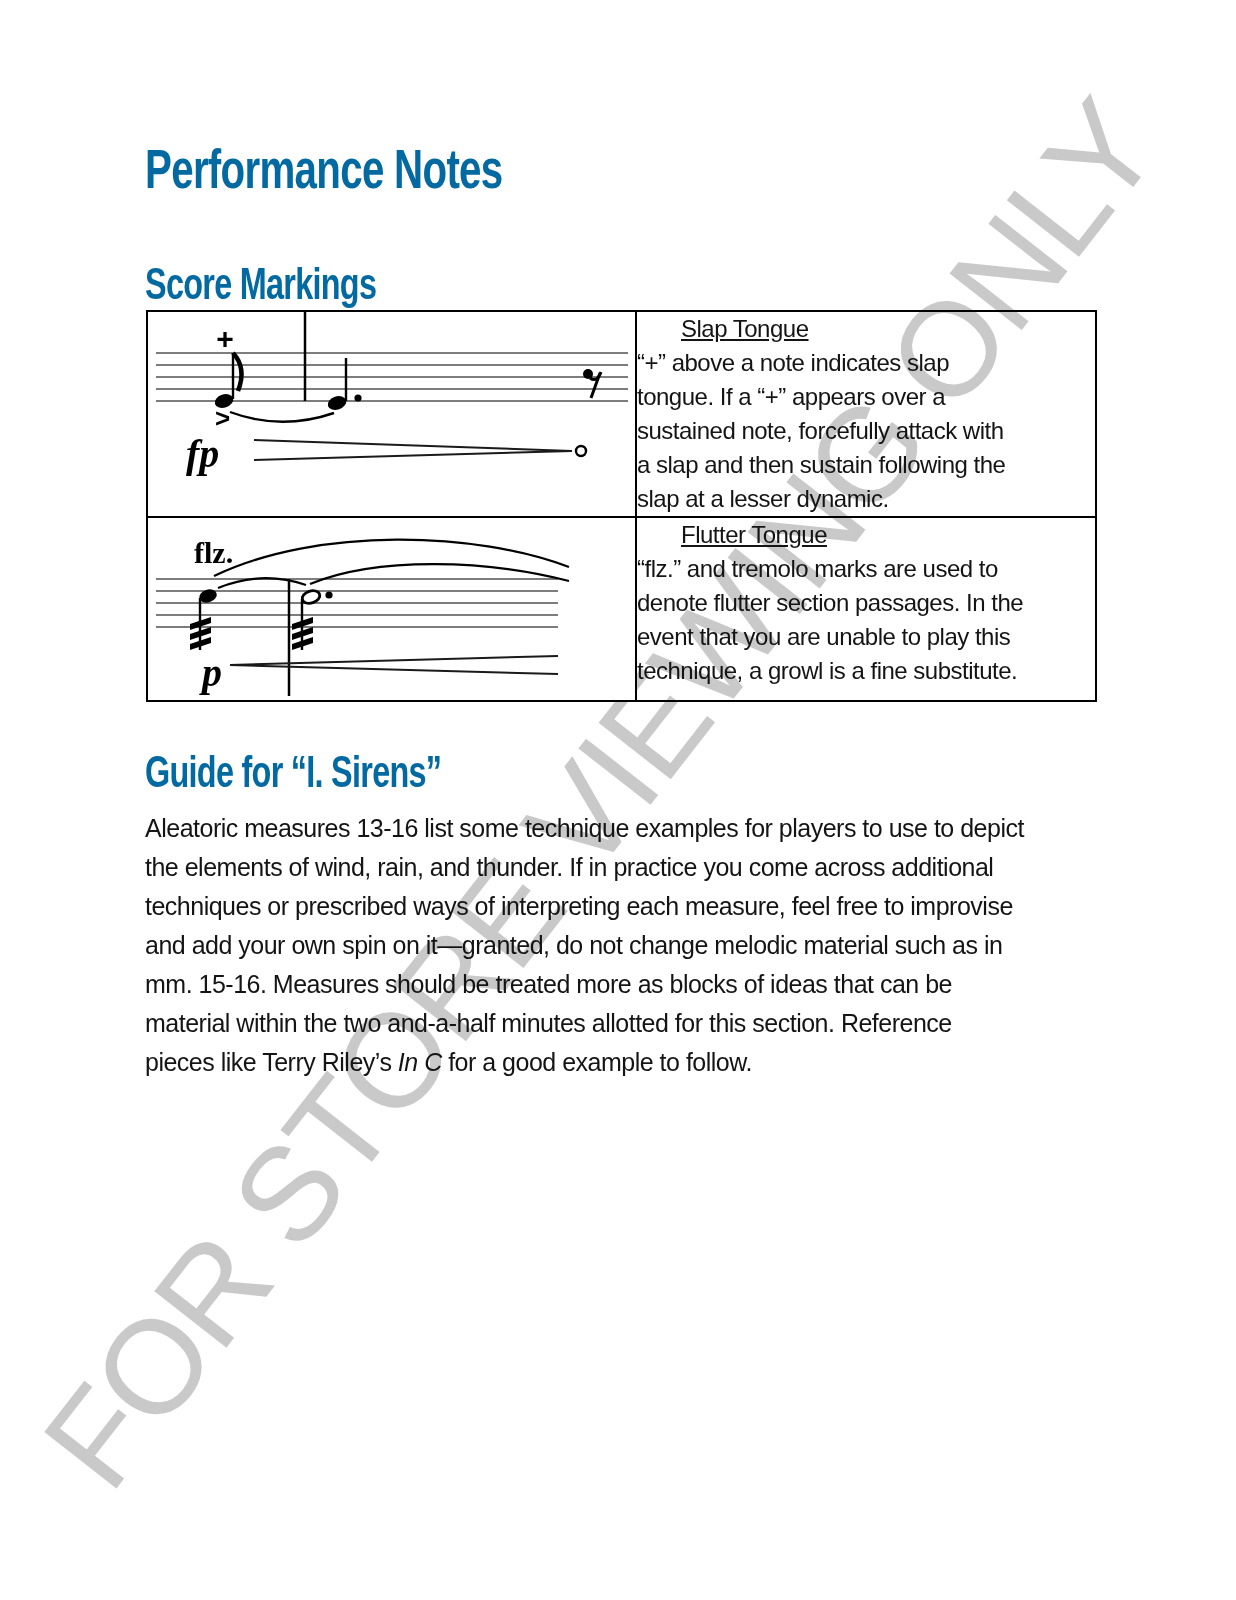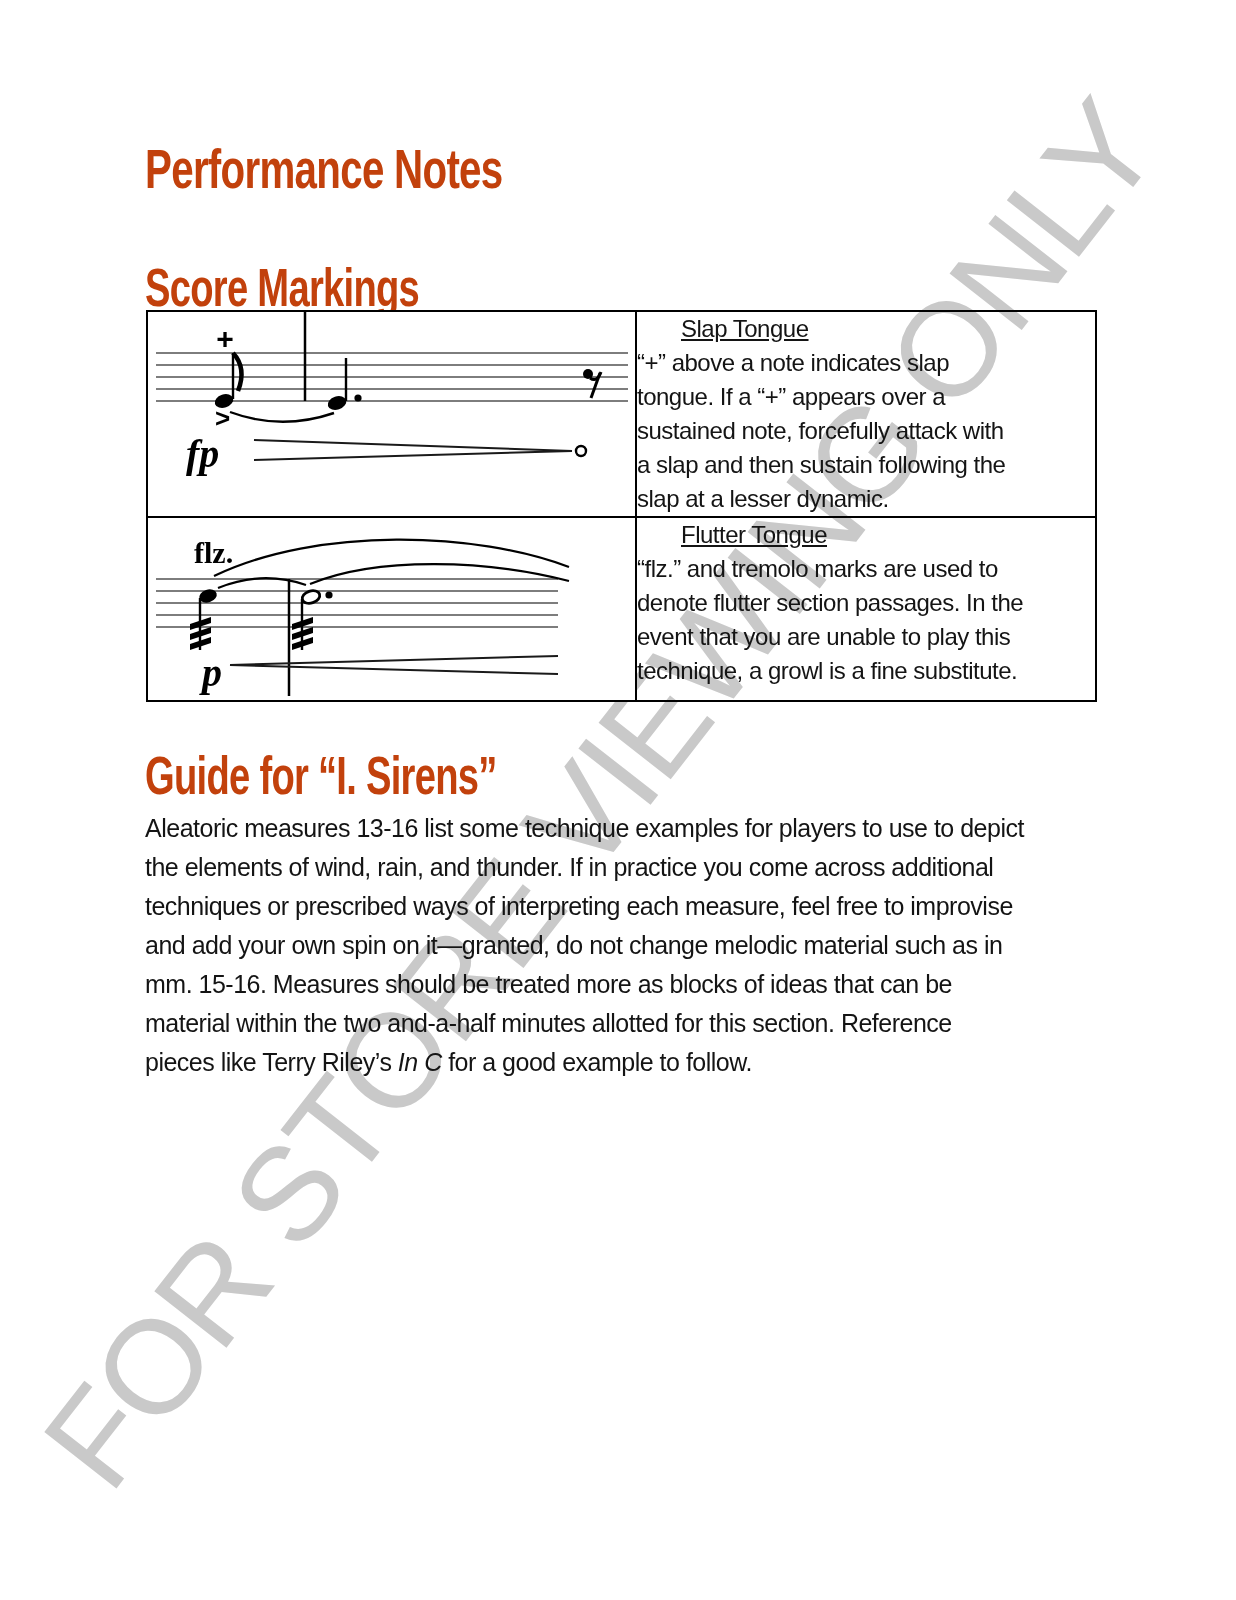--- a/index.html
+++ b/index.html
@@ -22,26 +22,26 @@
     white-space:nowrap;
     color:#c9c9c9;
     z-index:0;
     user-select:none;
   }
   .content{position:absolute;inset:0;z-index:1;}
   .h1,.h2{
     position:absolute;
     margin:0;
     font-weight:900;
-    color:#c2410c;
+    color:#0369a1;
     line-height:1;
     white-space:nowrap;
   }
   .h1{top:141px;left:145px;font-size:56px;}
-  .h2{font-size:53px;}
+  .h2{font-size:45px;}
   .h2.score{top:261px;left:145px;}
   .h2.guide{top:749px;left:145px;}
   .condensed{
     display:inline-block;
     transform:scaleX(0.72);
     transform-origin:left bottom;
     letter-spacing:-1px;
   }
   table.markings{
     position:absolute;

